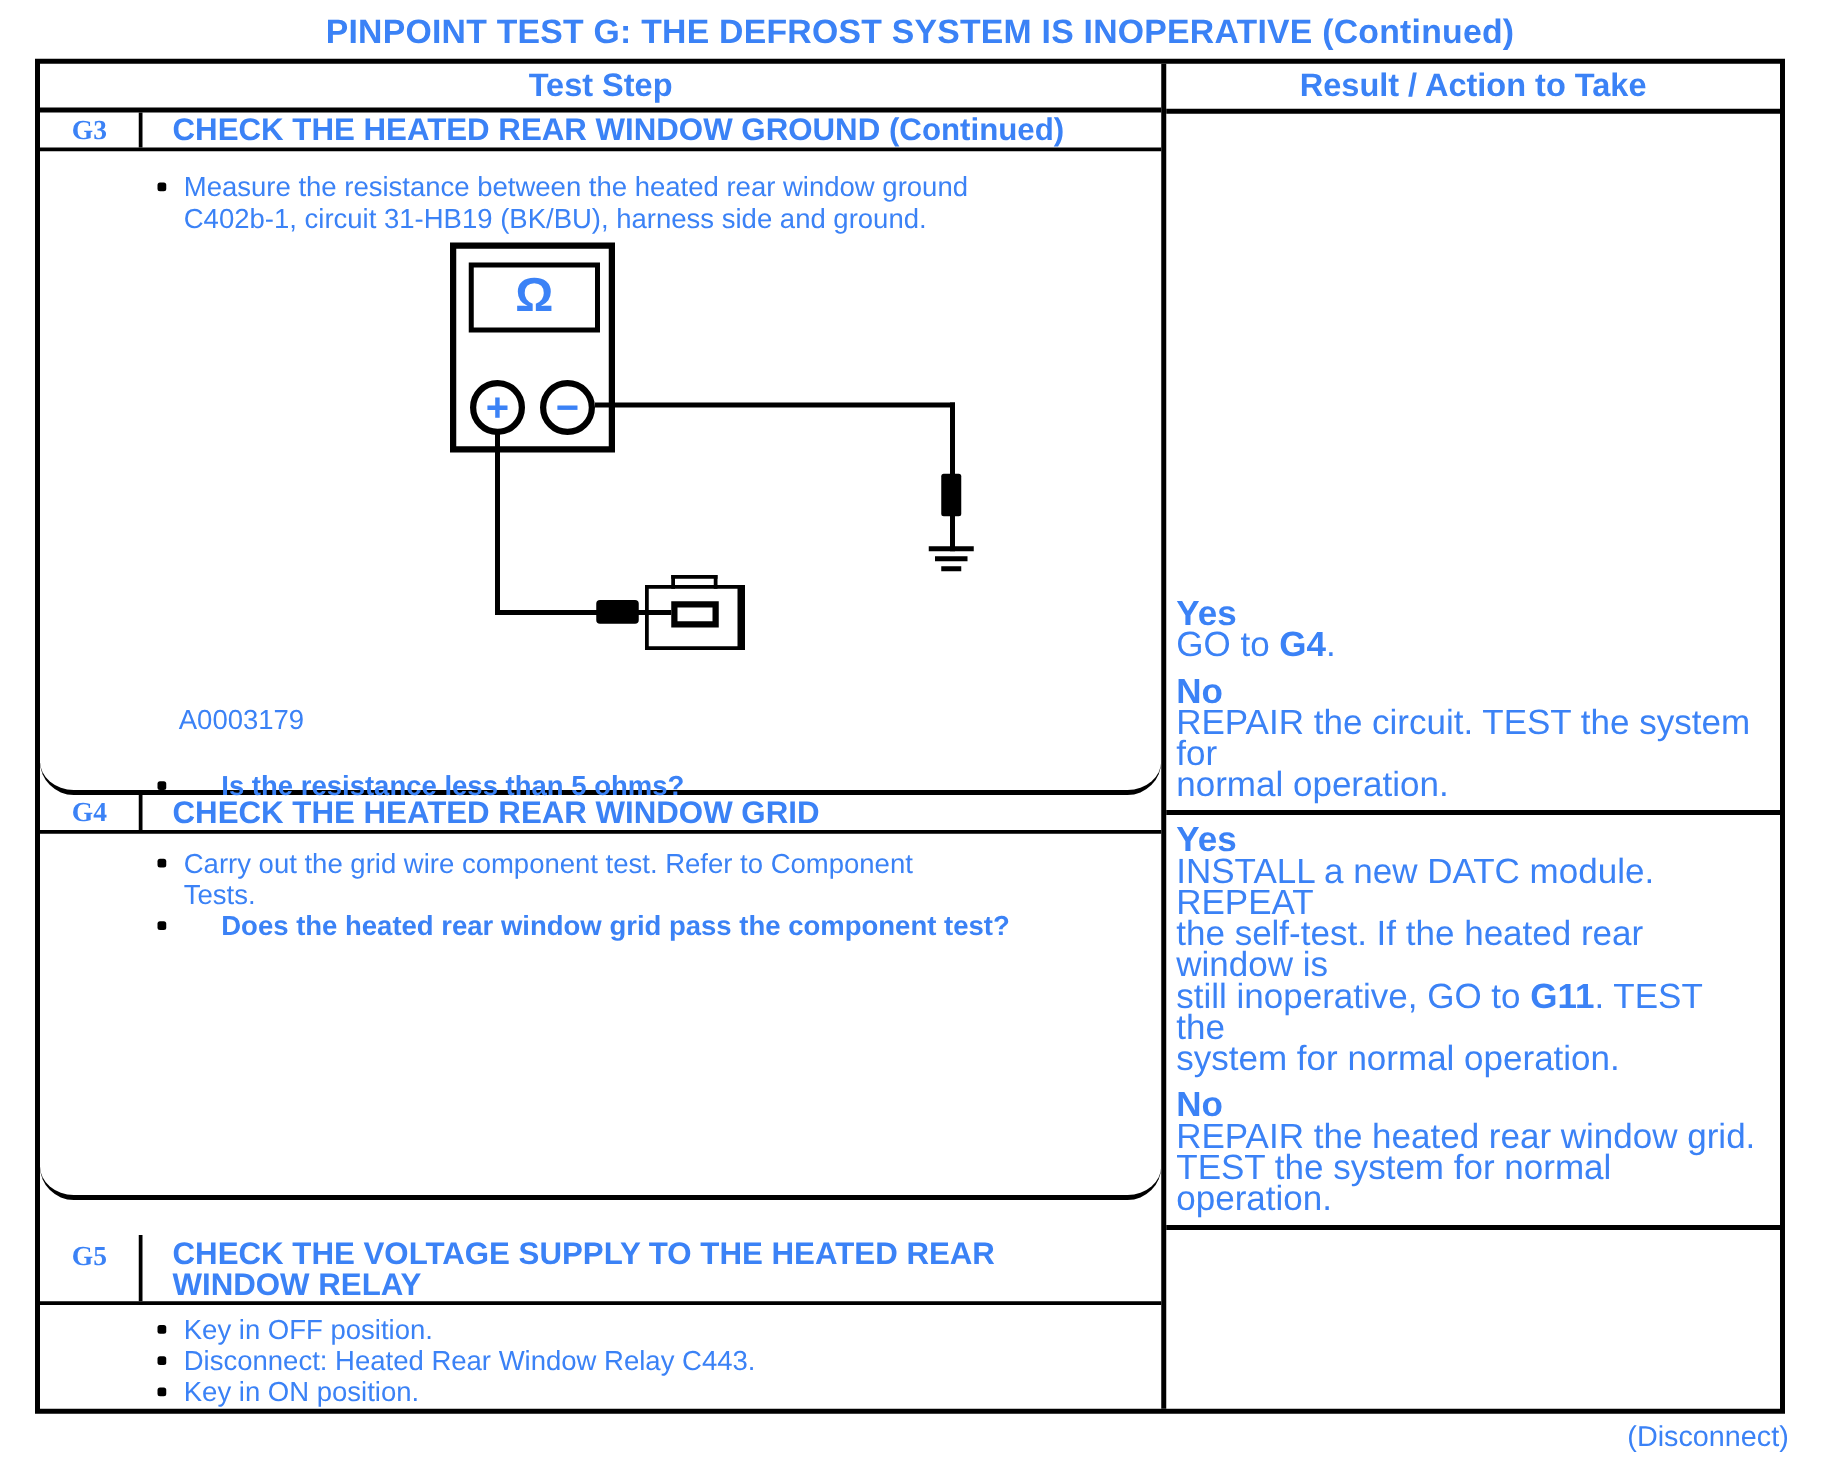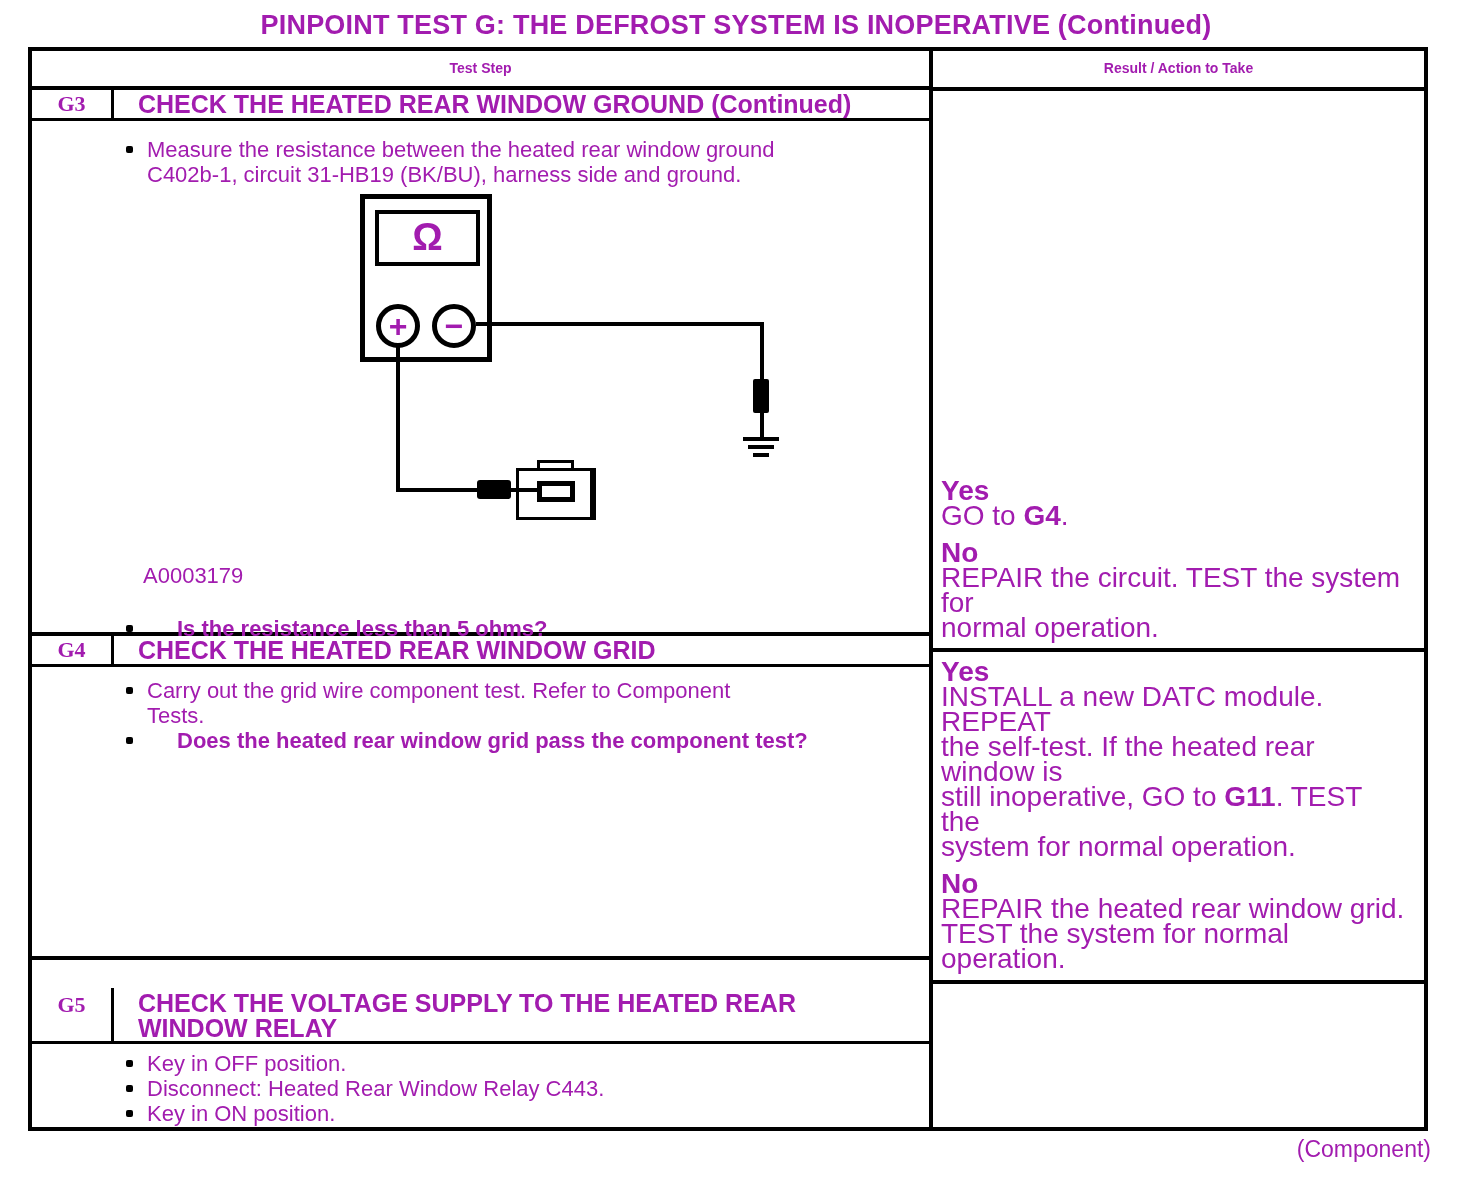--- a/index.html
+++ b/index.html
@@ -1,21 +1,21 @@
 <!DOCTYPE html>
 <html><head>
 <meta charset="utf-8">
 <style>
   * { margin:0; padding:0; box-sizing:border-box; }
   html,body { background:#ffffff; }
   .page {
     position:relative;
     width:1472px; height:1186px;
     background:#ffffff;
-    color:#a21caf;
+    color:#3b82f6;
     font-family:"Liberation Sans", sans-serif;
     overflow:hidden;
   }
   .doc-title {
     position:absolute; top:10px; left:0; width:100%;
     text-align:center;
     font-size:27px; font-weight:bold;
     letter-spacing:0.2px;
   }
   .tbl {
@@ -24,36 +24,36 @@
     border:4px solid #000;
     display:flex;
   }
   .col { display:flex; flex-direction:column; }
   .col-left { width:901px; border-right:4px solid #000; }
   .col-right { flex:1;border-radius:23px; }
   .cell { width:100%; }
   .hdr {
     height:40px; border-bottom:4px solid #000;
     line-height:35px; text-align:center;
-    font-size:14px; font-weight:bold;
+    font-size:26px; font-weight:bold;
   }
   .steprow { height:31px; border-bottom:3px solid #000; display:flex; }
   .steprow-tall { height:58px; }
   .steplabel {
     width:82px; border-right:3px solid #000;
     text-align:center; font-weight:bold; font-size:22px; line-height:28px;font-family:Liberation Serif, serif;
   }
   .steprow-tall .steplabel { line-height:27px; padding-top:3px; }
   .steptitle {
     flex:1; padding-left:24px;
     font-weight:bold; font-size:25px; line-height:28px;
   }
   .steprow-tall .steptitle { line-height:25px; padding-top:3px; }
   .pre { white-space:pre-line; }
-  .body { font-size:22px; line-height:25px; }
+  .body { font-size:22px; line-height:25px;border-radius:27px; }
   .g3body { height:530px; border-bottom:4px solid #000; position:relative; padding-top:16px; }
   .g4body { height:301px; border-bottom:4px solid #000; padding-top:11px; }
   .g5row  { border-bottom:3px solid #000;margin-top:28px; }
   .g5body { height:85px; padding-top:7px; }
   .bullet { display:flex; margin-bottom:0px; }
   .b-dot {
     flex:none; width:7px; height:7px; background:#000;
     border-radius:2px; margin-left:94px; margin-top:9px;
   }
   .b-text { margin-left:14px; }
@@ -220,15 +220,15 @@
         <div class="res-label res-block-gap">No</div>
         <div class="pre">REPAIR the heated rear window grid.
 TEST the system for normal operation.</div>
       </div>
 
       <div class="cell result g5res"></div>
 
     </div>
   </div>
 
-  <div class="footer">(Component)</div>
+  <div class="footer">(Disconnect)</div>
 
 </div>
 
 </body></html>

